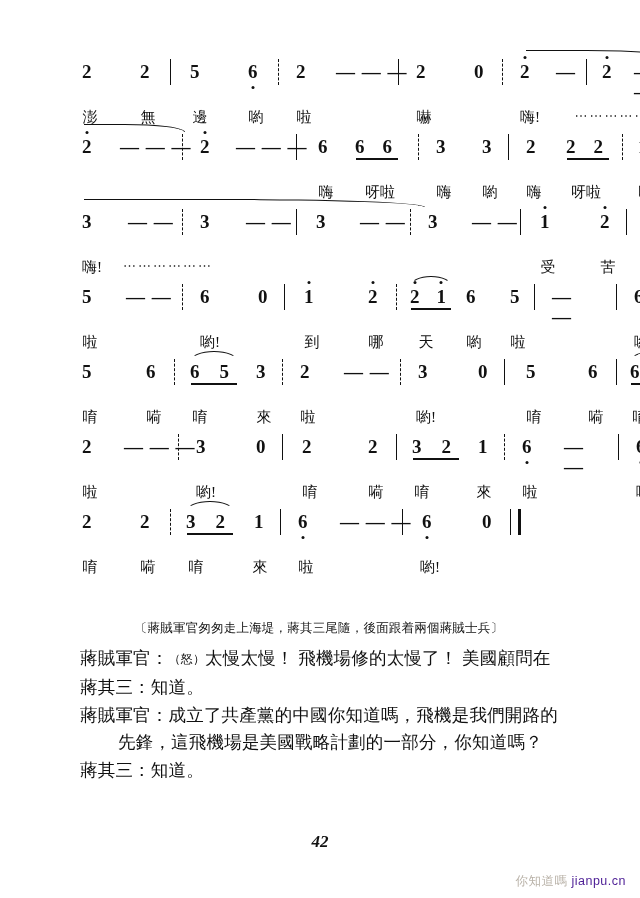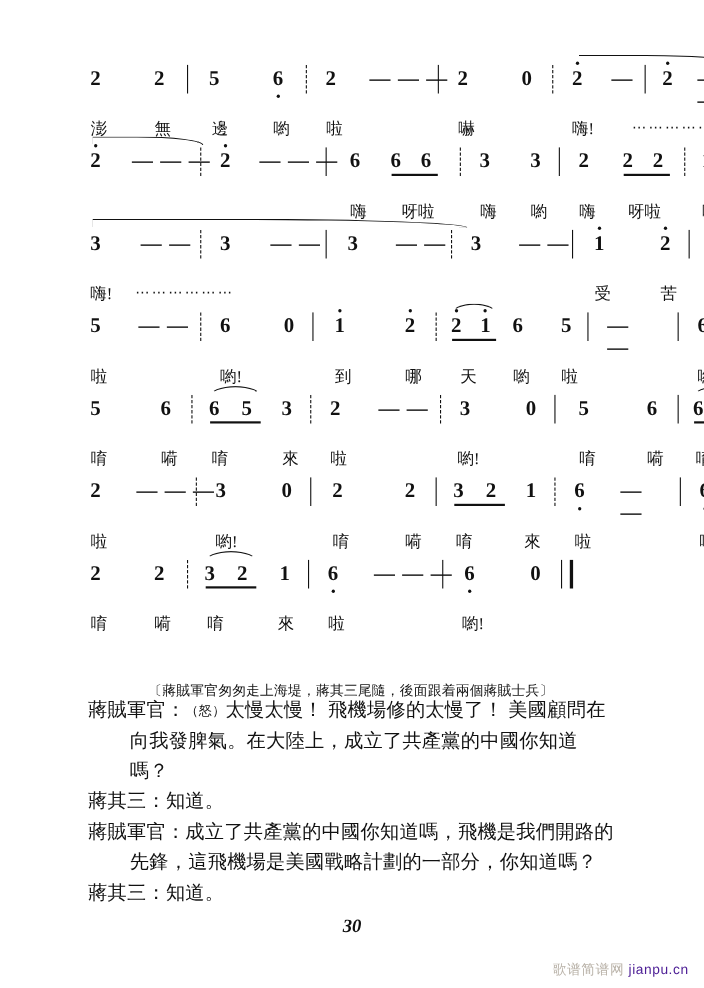--- a/index.html
+++ b/index.html
@@ -161,21 +161,21 @@
     top: 620px;
     text-align: center;
     font-size: 12.5px;
     letter-spacing: 0.2px;
     font-family: "Liberation Serif", "DejaVu Serif", serif;
   }
 
   .dialogue {
     position: absolute;
     left: 80px;
-    top: 632px;
+    top: 645px;
     width: 480px;
     font-size: 17.5px;
     line-height: 27px;
     letter-spacing: 0.2px;
   }
   .dline {
     margin: 0 0 1px 0;
     text-indent: 0;
   }
   .dline .cont {
@@ -463,38 +463,37 @@
     </div>
 
   </div>
 
   <div class="stage-dir">〔蔣賊軍官匆匆走上海堤，蔣其三尾隨，後面跟着兩個蔣賊士兵〕</div>
 
   <div class="dialogue">
 
     <p class="dline">
       <span>蔣賊軍官：</span><span class="paren-small">（怒）</span><span>太慢太慢！ 飛機場修的太慢了！ 美國顧問在</span>
-      <span class="cont">向我發脾氣。在大陸上，成立了共產黨的中國你知道嗎？</span>
     </p>
 
     <p class="dline">
       <span>蔣其三：</span><span>知道。</span>
     </p>
 
     <p class="dline">
       <span>蔣賊軍官：</span><span>成立了共產黨的中國你知道嗎，飛機是我們開路的</span>
       <span class="cont">先鋒，這飛機場是美國戰略計劃的一部分，你知道嗎？</span>
     </p>
 
     <p class="dline">
       <span>蔣其三：</span><span>知道。</span>
     </p>
 
   </div>
 
-  <div class="page-no">30</div>
+  <div class="page-no">42</div>
 
   <div class="watermark">
-    <span>歌谱简谱网</span>
+    <span>你知道嗎</span>
     <span class="url">jianpu.cn</span>
   </div>
 
 </div>
 
 </body></html>

